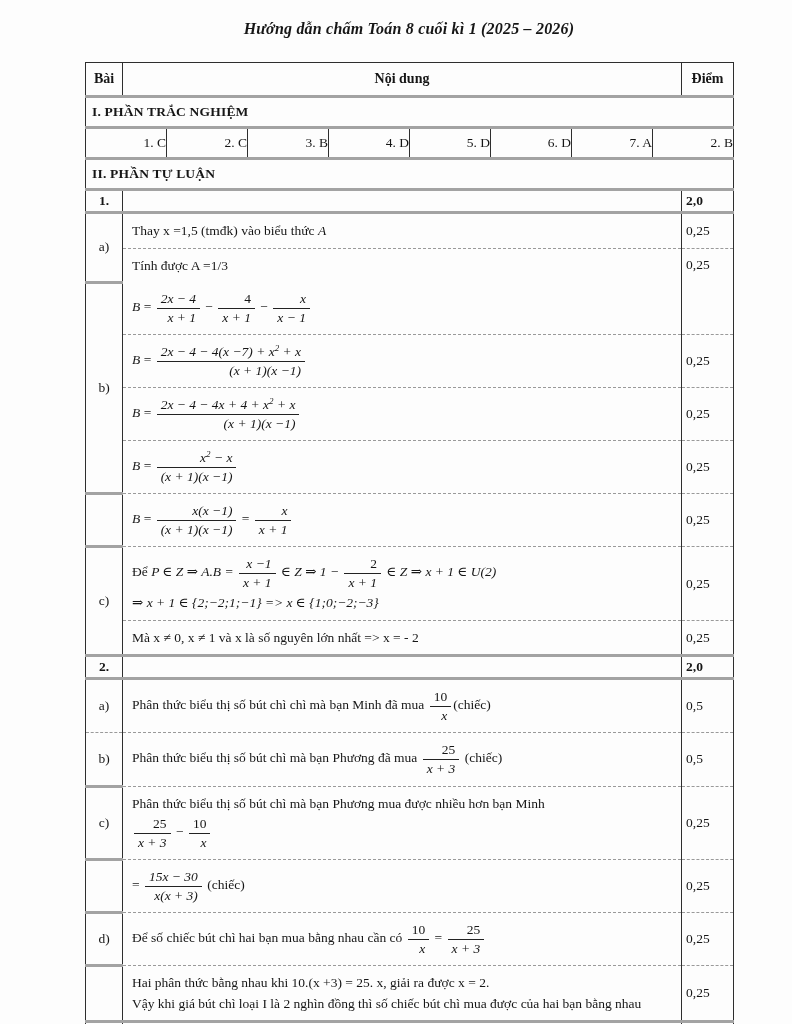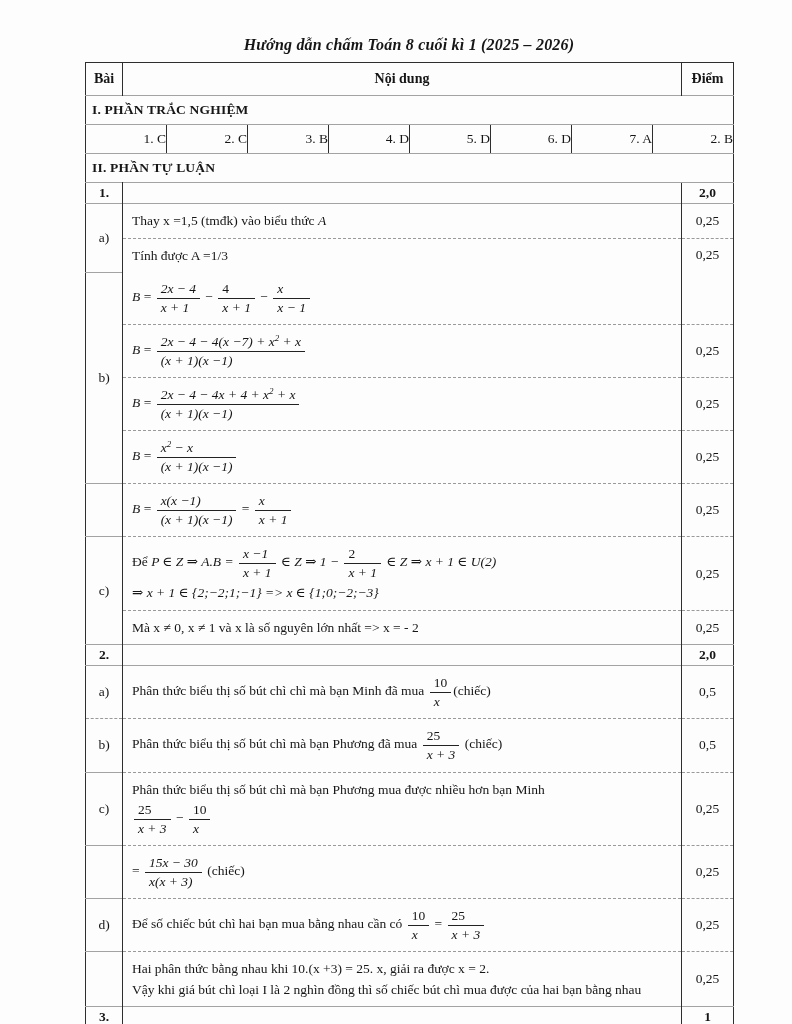--- a/index.html
+++ b/index.html
@@ -6,64 +6,64 @@
   .page{
     position:relative;
     width:792px;height:1024px;
     background:#fdfdfd;
     font-family:"Liberation Serif","DejaVu Serif",serif;
     color:#161616;
     overflow:hidden;
   }
   .title{
     position:absolute;
-    left:85px;top:36px;width:648px;
+    left:85px;top:20px;width:648px;
     text-align:center;
     font-size:16px;font-weight:bold;font-style:italic;
     letter-spacing:.2px;
   }
   table.grade{
     position:absolute;left:85px;top:62px;
     width:648px;
     border-collapse:collapse;
     table-layout:fixed;
     font-size:13.5px;
   }
   table.grade{border:1.5px solid #2e2e2e;}
   col.c-bai{width:37px;}
   col.c-noidung{width:559px;}
   col.c-diem{width:52px;}
   th,td{vertical-align:middle;}
   th{font-weight:bold;text-align:center;padding:8px 2px;font-size:14px;}
   .v-r{border-right:1px solid #2e2e2e;}
   .v-l{border-left:1px solid #2e2e2e;}
-  .t-solid{border-top:1px solid #a3a3a3;}
+  .t-solid{border-top:3px solid #a3a3a3;}
   .t-dashed{border-top:1px dashed #9a9a9a;}
   .t-none{border-top:0;}
   td.section{
     font-weight:bold;padding:6px 6px;font-size:13.5px;letter-spacing:.2px;
   }
   td.answers-td{padding:0;}
   .answers{display:flex;}
   .answers .acell{
     flex:1;text-align:right;padding:6px 0;
     border-left:1px solid #2e2e2e;
   }
   .answers .acell:first-child{border-left:0;}
   td.bai{
     text-align:center;font-size:13.5px;padding:2px;
   }
   td.bai.bold, td.score.bold{font-weight:bold;}
   td.content{padding:6px 9px;line-height:1.45;}
   td.content .line{margin:1px 0;}
-  td.score{text-align:center;padding:2px 4px;}
+  td.score{padding:2px 4px;}
   .m{font-style:italic;}
   .frac{
     display:inline-block;vertical-align:middle;
-    text-align:left;margin:2px 2px;line-height:1.15;
+    text-align:right;margin:2px 2px;line-height:1.15;
   }
   .frac .fn{display:block;border-bottom:1px solid #222;padding:0 4px 1px;}
   .frac .fd{display:block;padding:1px 4px 0;}
   sup{font-size:9px;line-height:0;}
 </style>
 </head>
 <body>
 
 <div class="page">
   <div class="title">Hướng dẫn chấm Toán 8 cuối kì 1 (2025 – 2026)</div>

